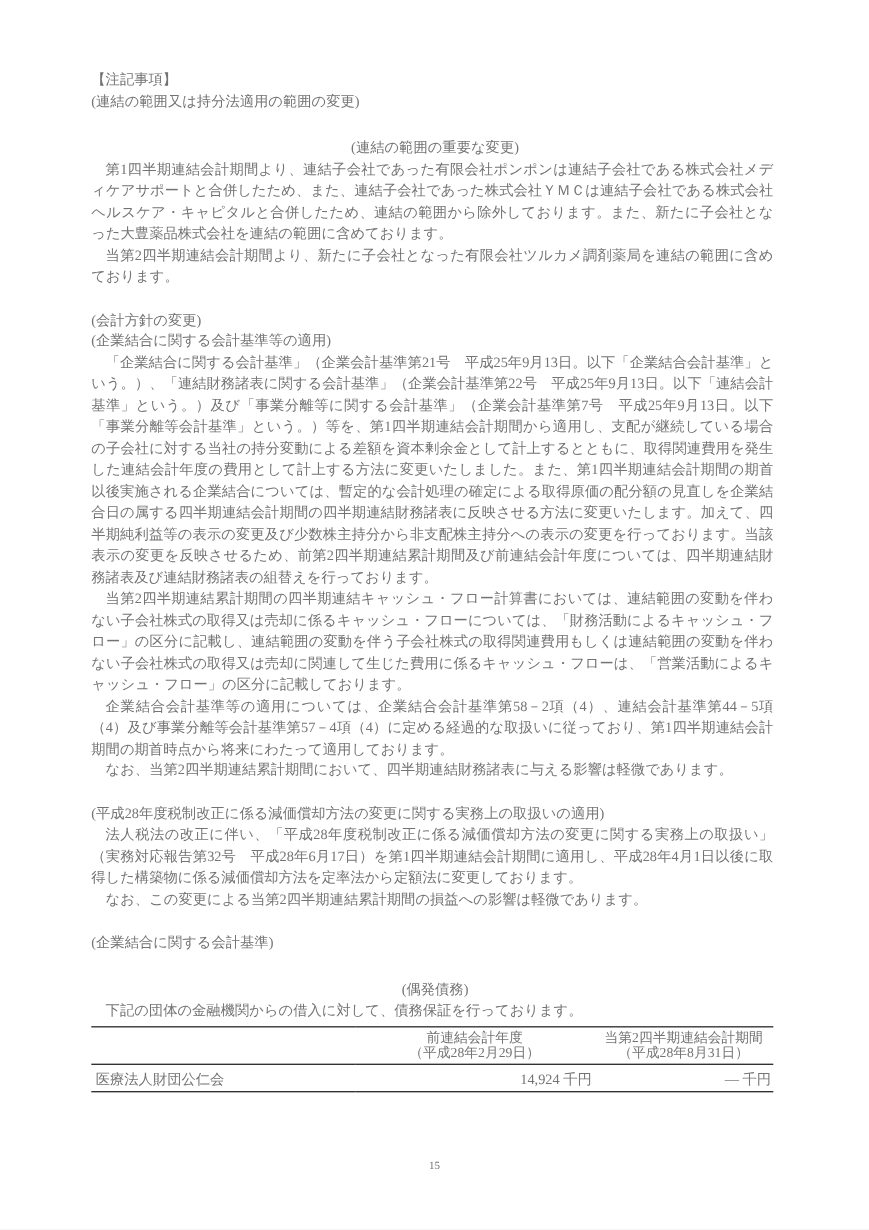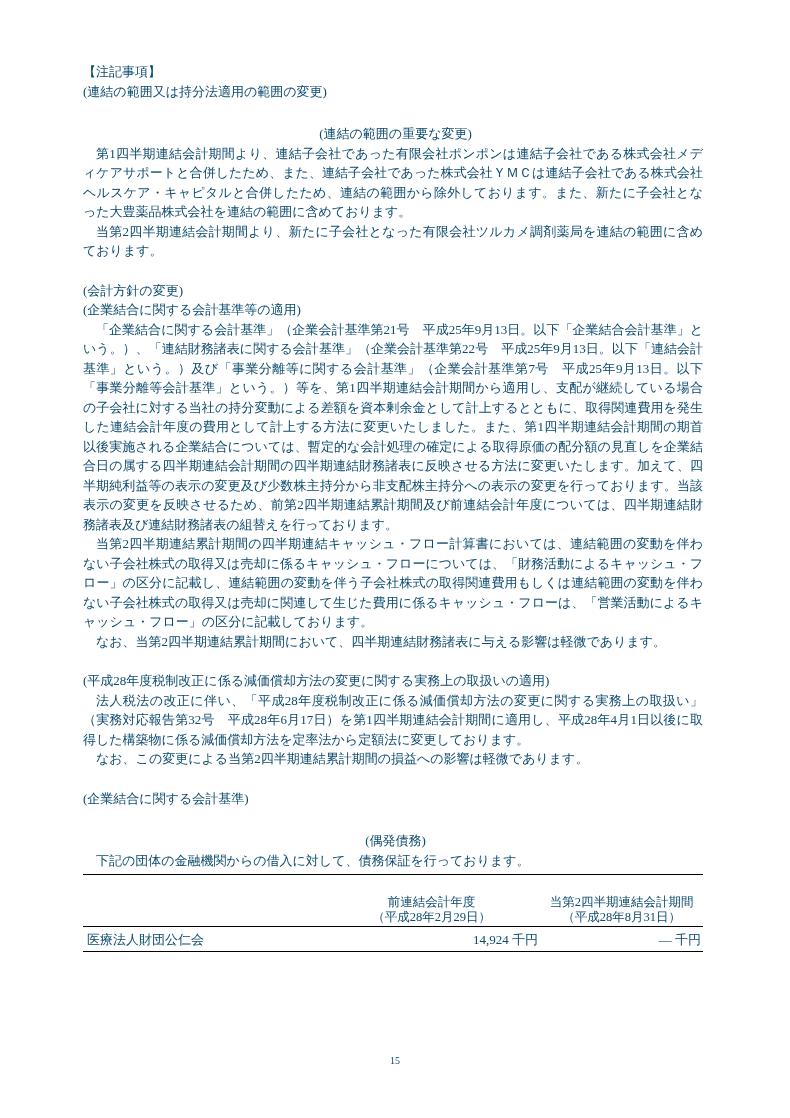--- a/index.html
+++ b/index.html
@@ -7,21 +7,21 @@
     padding: 0;
     background: #e8e8e8;
   }
   .page {
     position: relative;
     width: 790px;
     height: 1118px;
     margin: 0 auto;
     background: #ffffff;
     font-family: "Liberation Serif", "DejaVu Serif", serif;
-    color: #0c4a6e;
+    color: #737373;
     overflow: hidden;
   }
   .content {
     position: absolute;
     left: 83px;
     top: 62px;
     width: 620px;
     font-size: 13px;
     line-height: 19.5px;
     text-align: justify;
@@ -39,21 +39,21 @@
     border-top: 1.5px solid #000000;
     border-bottom: 1.5px solid #000000;
   }
   table.guarantee thead tr { border-bottom: 1px solid #000000; }
   table.guarantee th {
     font-weight: normal;
     font-size: 12.5px;
     line-height: 14.5px;
     text-align: center;
     vertical-align: middle;
-    padding: 20px 0 2px 0;
+    padding: 2px 0 2px 0;
   }
   table.guarantee td {
     font-size: 13px;
     line-height: 17px;
     padding: 4px 0 3px 0;
     vertical-align: middle;
   }
   table.guarantee td.c-name   { text-align: left; padding-left: 4px; }
   table.guarantee td.c-prev   { text-align: right; padding-right: 2px; }
   table.guarantee td.c-cur    { text-align: right; padding-right: 2px; }
@@ -74,20 +74,21 @@
       <div class="block-title">【注記事項】</div>
       <div class="block-h2">(連結の範囲又は持分法適用の範囲の変更)</div>
       <div class="block-h3">(連結の範囲の重要な変更)</div>
       <div class="block-p">第1四半期連結会計期間より、連結子会社であった有限会社ポンポンは連結子会社である株式会社メディケアサポートと合併したため、また、連結子会社であった株式会社ＹＭＣは連結子会社である株式会社ヘルスケア・キャピタルと合併したため、連結の範囲から除外しております。また、新たに子会社となった大豊薬品株式会社を連結の範囲に含めております。</div>
       <div class="block-p">当第2四半期連結会計期間より、新たに子会社となった有限会社ツルカメ調剤薬局を連結の範囲に含めております。</div>
       <div class="gap" style="height: 20px;"></div>
       <div class="block-h2">(会計方針の変更)</div>
       <div class="block-h2">(企業結合に関する会計基準等の適用)</div>
       <div class="block-p">「企業結合に関する会計基準」（企業会計基準第21号　平成25年9月13日。以下「企業結合会計基準」という。）、「連結財務諸表に関する会計基準」（企業会計基準第22号　平成25年9月13日。以下「連結会計基準」という。）及び「事業分離等に関する会計基準」（企業会計基準第7号　平成25年9月13日。以下「事業分離等会計基準」という。）等を、第1四半期連結会計期間から適用し、支配が継続している場合の子会社に対する当社の持分変動による差額を資本剰余金として計上するとともに、取得関連費用を発生した連結会計年度の費用として計上する方法に変更いたしました。また、第1四半期連結会計期間の期首以後実施される企業結合については、暫定的な会計処理の確定による取得原価の配分額の見直しを企業結合日の属する四半期連結会計期間の四半期連結財務諸表に反映させる方法に変更いたします。加えて、四半期純利益等の表示の変更及び少数株主持分から非支配株主持分への表示の変更を行っております。当該表示の変更を反映させるため、前第2四半期連結累計期間及び前連結会計年度については、四半期連結財務諸表及び連結財務諸表の組替えを行っております。</div>
       <div class="block-p">当第2四半期連結累計期間の四半期連結キャッシュ・フロー計算書においては、連結範囲の変動を伴わない子会社株式の取得又は売却に係るキャッシュ・フローについては、「財務活動によるキャッシュ・フロー」の区分に記載し、連結範囲の変動を伴う子会社株式の取得関連費用もしくは連結範囲の変動を伴わない子会社株式の取得又は売却に関連して生じた費用に係るキャッシュ・フローは、「営業活動によるキャッシュ・フロー」の区分に記載しております。</div>
+      <div class="block-p">企業結合会計基準等の適用については、企業結合会計基準第58－2項（4）、連結会計基準第44－5項（4）及び事業分離等会計基準第57－4項（4）に定める経過的な取扱いに従っており、第1四半期連結会計期間の期首時点から将来にわたって適用しております。</div>
       <div class="block-p">なお、当第2四半期連結累計期間において、四半期連結財務諸表に与える影響は軽微であります。</div>
       <div class="gap" style="height: 20px;"></div>
       <div class="block-h2">(平成28年度税制改正に係る減価償却方法の変更に関する実務上の取扱いの適用)</div>
       <div class="block-p">法人税法の改正に伴い、「平成28年度税制改正に係る減価償却方法の変更に関する実務上の取扱い」（実務対応報告第32号　平成28年6月17日）を第1四半期連結会計期間に適用し、平成28年4月1日以後に取得した構築物に係る減価償却方法を定率法から定額法に変更しております。</div>
       <div class="block-p">なお、この変更による当第2四半期連結累計期間の損益への影響は軽微であります。</div>
       <div class="gap" style="height: 20px;"></div>
       <div class="block-h2">(企業結合に関する会計基準)</div>
       <div class="block-h3">(偶発債務)</div>
       <div class="block-p">下記の団体の金融機関からの借入に対して、債務保証を行っております。</div>
       <table class="guarantee">

